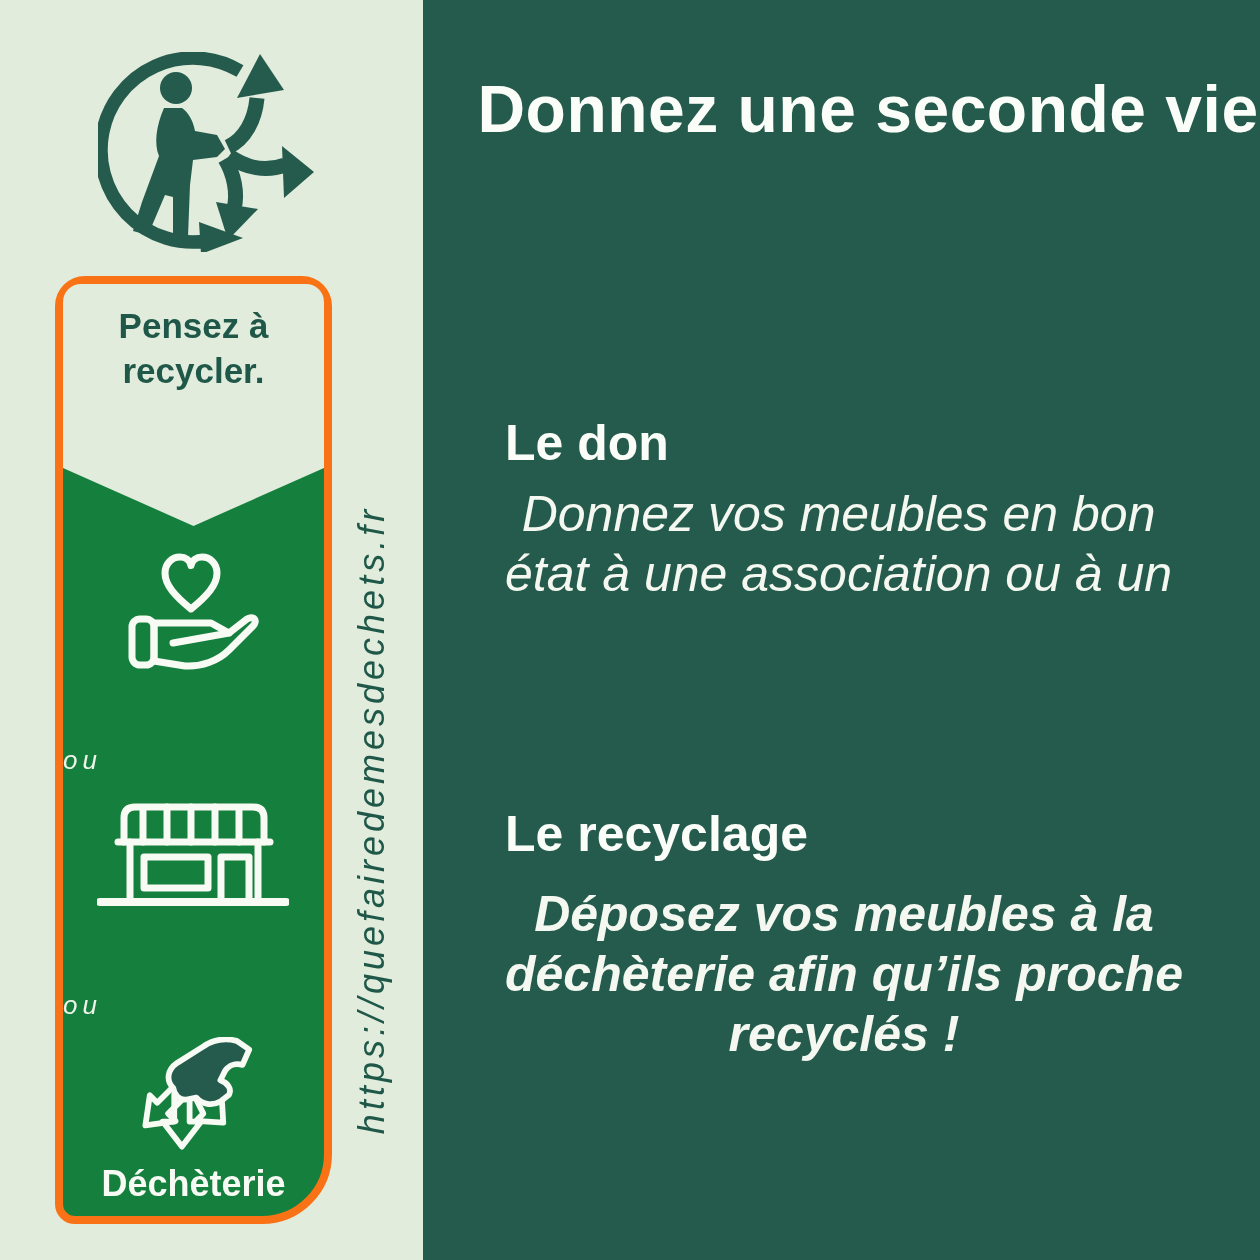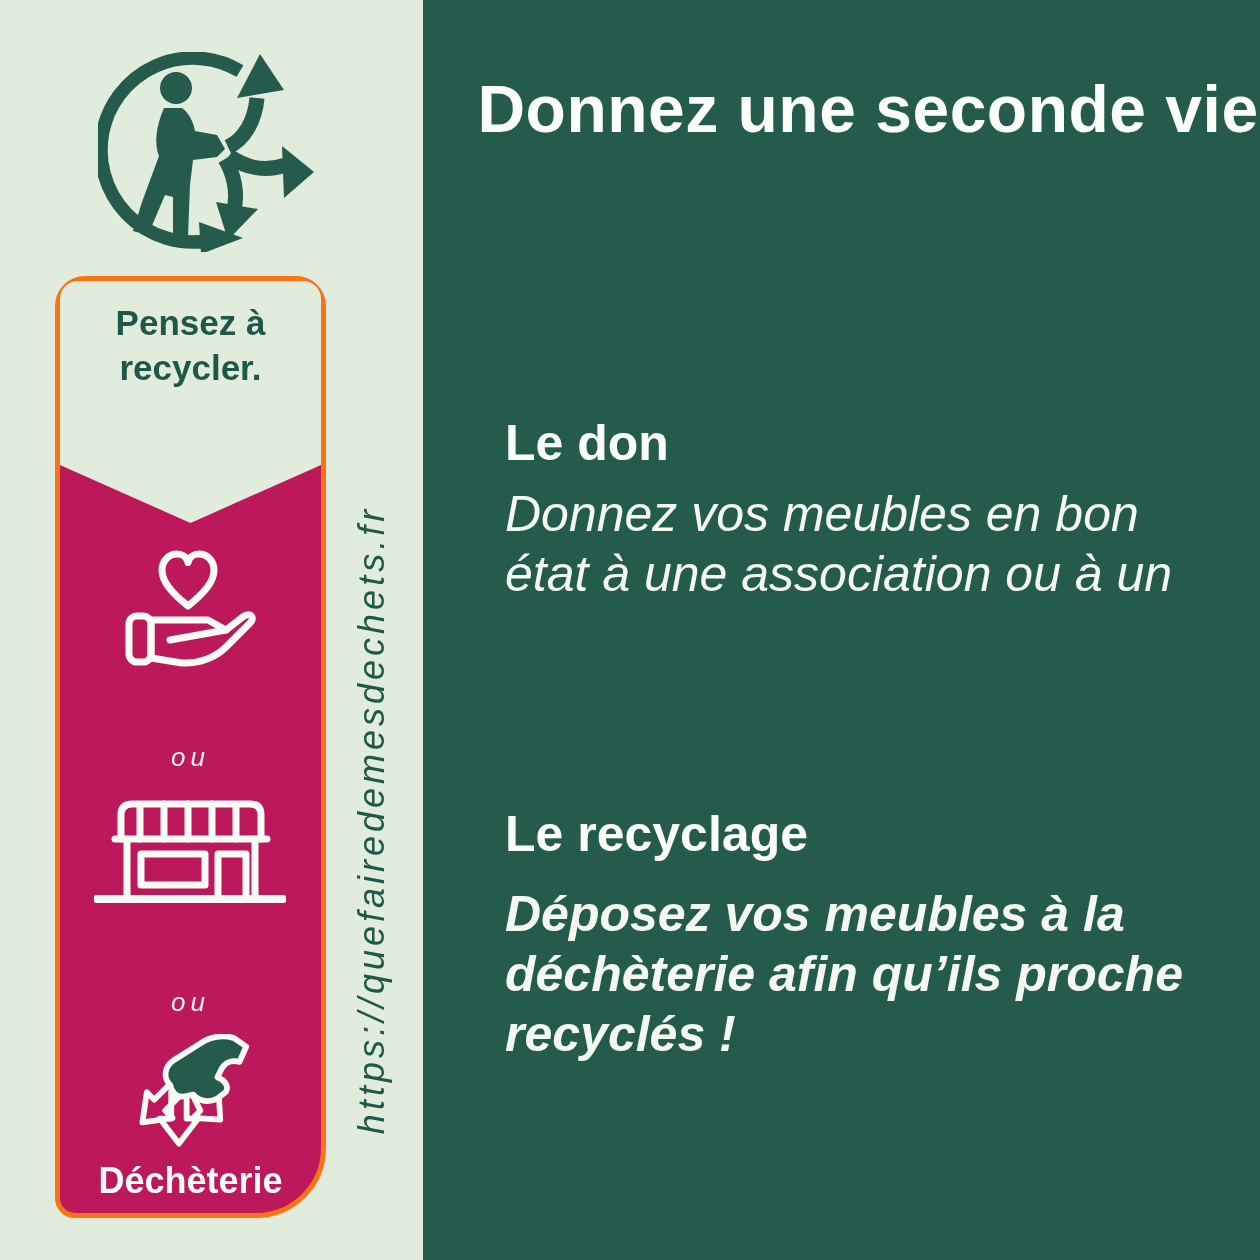--- a/index.html
+++ b/index.html
@@ -7,35 +7,35 @@
     width:1260px;height:1260px;position:relative;overflow:hidden;
     background:#e1ecdc;
     font-family:"Liberation Sans","DejaVu Sans",sans-serif;
   }
   .abs{position:absolute;}
   
   .right-panel{left:423px;top:0;width:890px;height:1260px;background:#255b4d;}
   .poster-title{top:72px;left:0;width:100%;text-align:center;
     color:#fbfdf8;font-weight:bold;font-size:66px;line-height:75px;letter-spacing:.5px;}
   .section-heading{left:82px;color:#fbfdf8;font-weight:bold;font-size:50px;line-height:56px;text-align:right;}
-  .section-body{left:82px;color:#f4f8f0;font-style:italic;font-size:50px;line-height:60px;font-weight:400;}
+  .section-body{left:82px;color:#f4f8f0;font-style:italic;font-size:50px;line-height:60px;font-weight:400;text-align:center;}
   .s1h{top:415px;} .s1b{top:484px;} .s2h{top:806px;} .s2b{top:884px;font-weight:bold;}
   
   .triman{left:98px;top:52px;width:220px;height:200px;}
   .ribbon{left:55px;top:276px;width:261px;height:932px;
-    background:#be185d;border:5px solid #f97316;
+    background:#15803d;border:8px solid #f97316;
     border-radius:30px 30px 70px 20px;}
   .ribbon-top{left:0;top:0;width:100%;height:242px;background:#e1ecdc;
     border-radius:18px 18px 0 0;
     -webkit-clip-path:polygon(0 0,100% 0,100% 76%,50% 100%,0 76%);
     clip-path:polygon(0 0,100% 0,100% 76%,50% 100%,0 76%);
     box-sizing:border-box;padding-top:19px;}
   .ribbon-top div{text-align:center;color:#1f5849;font-weight:bold;font-size:35px;line-height:45px;}
   .ribbon-label{left:0;width:100%;text-align:center;color:#f8faf4;font-weight:bold;font-size:36px;}
-  .ribbon-or{left:0;width:100%;text-align:center;color:#eef4ea;font-style:italic;font-size:26px;letter-spacing:5px;}
+  .ribbon-or{left:0;width:100%;color:#eef4ea;font-style:italic;font-size:26px;letter-spacing:5px;}
   .lbl-association{top:408px;} .or-1{top:461px;} .lbl-magasin{top:643px;}
   .or-2{top:706px;} .lbl-decheterie{top:879px;}
   .icon-hearthand{left:62px;top:265px;width:135px;height:125px;}
   .icon-store{left:34px;top:519px;width:192px;height:108px;}
   .icon-sorting{left:67px;top:753px;width:125px;height:125px;}
   
   .site-url{left:42px;top:795px;width:660px;height:50px;
     transform:rotate(-90deg);
     color:#1f5849;font-style:italic;font-size:36px;letter-spacing:4px;
     text-align:center;line-height:50px;white-space:nowrap;}

